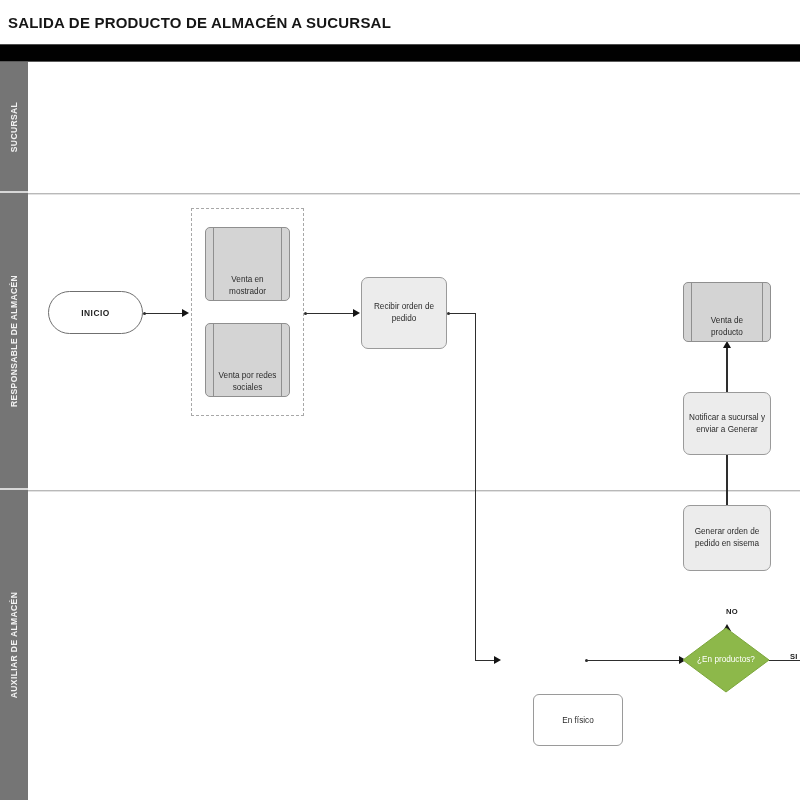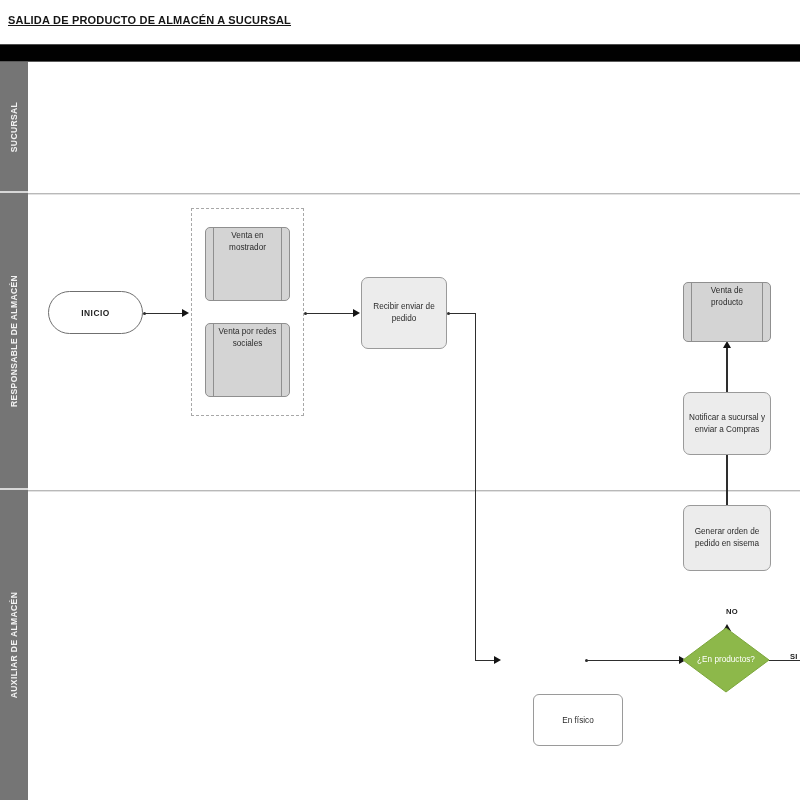--- a/index.html
+++ b/index.html
@@ -13,22 +13,22 @@
 
   #page { position: relative; width: 800px; height: 800px; background:#fff; }
 
   
   .title-bar {
     position: absolute; left: 0; top: 0; width: 800px; height: 44px;
     background: #ffffff;
   }
   .title-text {
     position: absolute; left: 8px; top: 14px;
-    font-size: 11px; font-weight: bold; letter-spacing: 0.2px;
-    color: #161616; white-space: nowrap; text-decoration: underline;
+    font-size: 15px; font-weight: bold; letter-spacing: 0.2px;
+    color: #161616; white-space: nowrap;
   }
 
   
   .black-band {
     position: absolute; left: 0; top: 44px; width: 800px; height: 18px;
     background: #010101;
     border-top: 1px solid #4d4d4d;
     border-bottom: 1px solid #5a5a5a;
   }
 
@@ -83,21 +83,21 @@
     display: flex; align-items: center; justify-content: center;
     text-align: center;
     font-size: 8.2px; color: #2b2b2b; line-height: 1.45;
     padding: 2px 4px;
   }
 
   .predef {
     background: #d4d4d4;
     border: 1px solid #8f8f8f;
     border-radius: 5px;
-    display: flex; align-items: flex-start; justify-content: center;
+    display: flex; align-items: flex-end; justify-content: center;
     text-align: center;
     font-size: 8.2px; color: #2b2b2b; line-height: 1.45;
     padding: 2px 12px;
     position: absolute;
   }
   .predef .bar-l, .predef .bar-r {
     position: absolute; top: 0; bottom: 0; width: 1px; background: #8f8f8f;
   }
   .predef .bar-l { left: 7px; }
   .predef .bar-r { right: 7px; }
@@ -226,31 +226,31 @@
       <span>Venta en mostrador</span>
     </div>
 
     <div class="predef" style="left:205px; top:261px; width:85px; height:74px;">
       <span class="bar-l"></span>
       <span class="bar-r"></span>
       <span>Venta por redes sociales</span>
     </div>
 
     <div class="node proc" style="left:361px; top:215px; width:86px; height:72px;">
-      <span>Recibir enviar de pedido</span>
+      <span>Recibir orden de pedido</span>
     </div>
 
     <div class="predef" style="left:683px; top:220px; width:88px; height:60px;">
       <span class="bar-l"></span>
       <span class="bar-r"></span>
       <span>Venta de producto</span>
     </div>
 
     <div class="node proc" style="left:683px; top:330px; width:88px; height:63px;">
-      <span>Notificar a sucursal y enviar a Compras</span>
+      <span>Notificar a sucursal y enviar a Generar</span>
     </div>
 
     <div class="node proc" style="left:683px; top:443px; width:88px; height:66px;">
       <span>Generar orden de pedido en sisema</span>
     </div>
 
 
     <div class="node note" style="left:533px; top:632px; width:90px; height:52px;">
       <span>En físico</span>
     </div>

